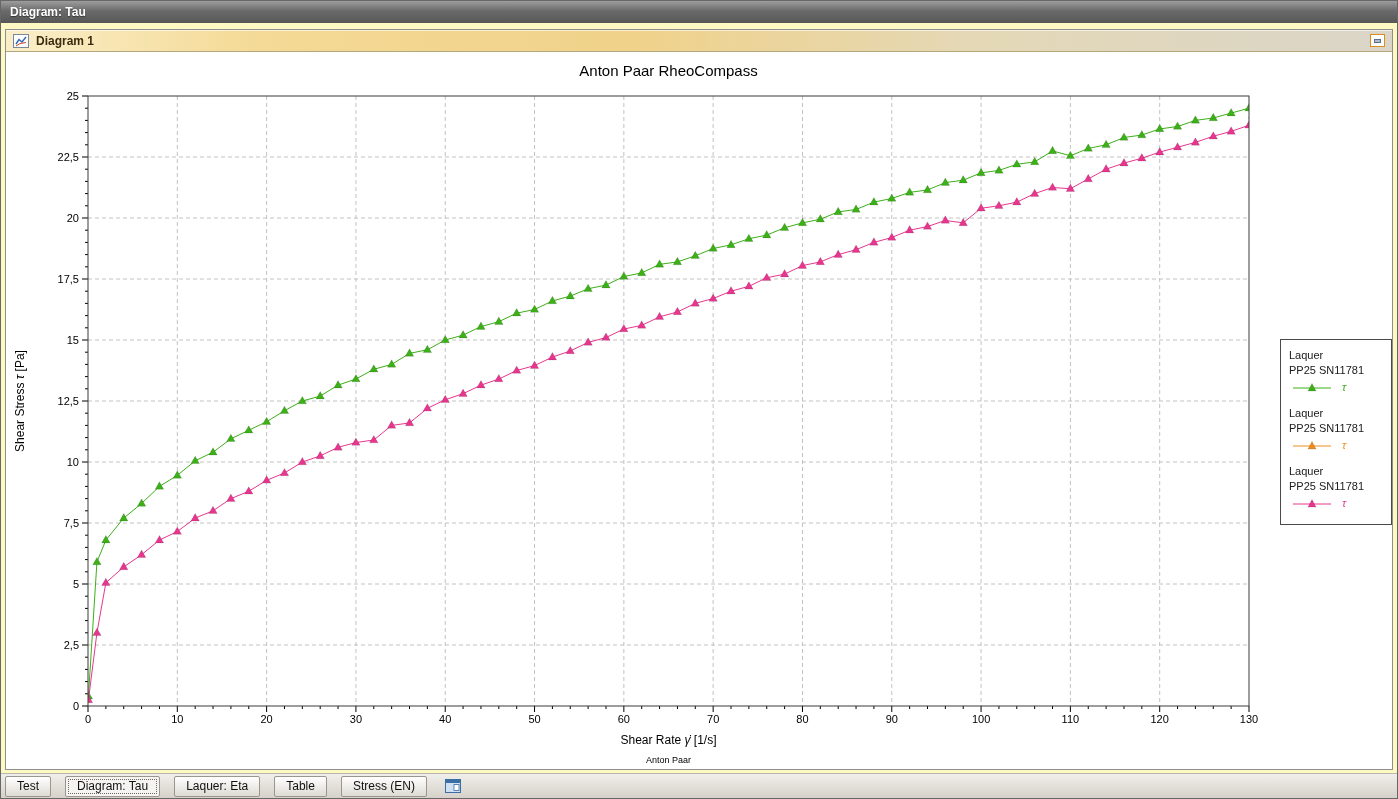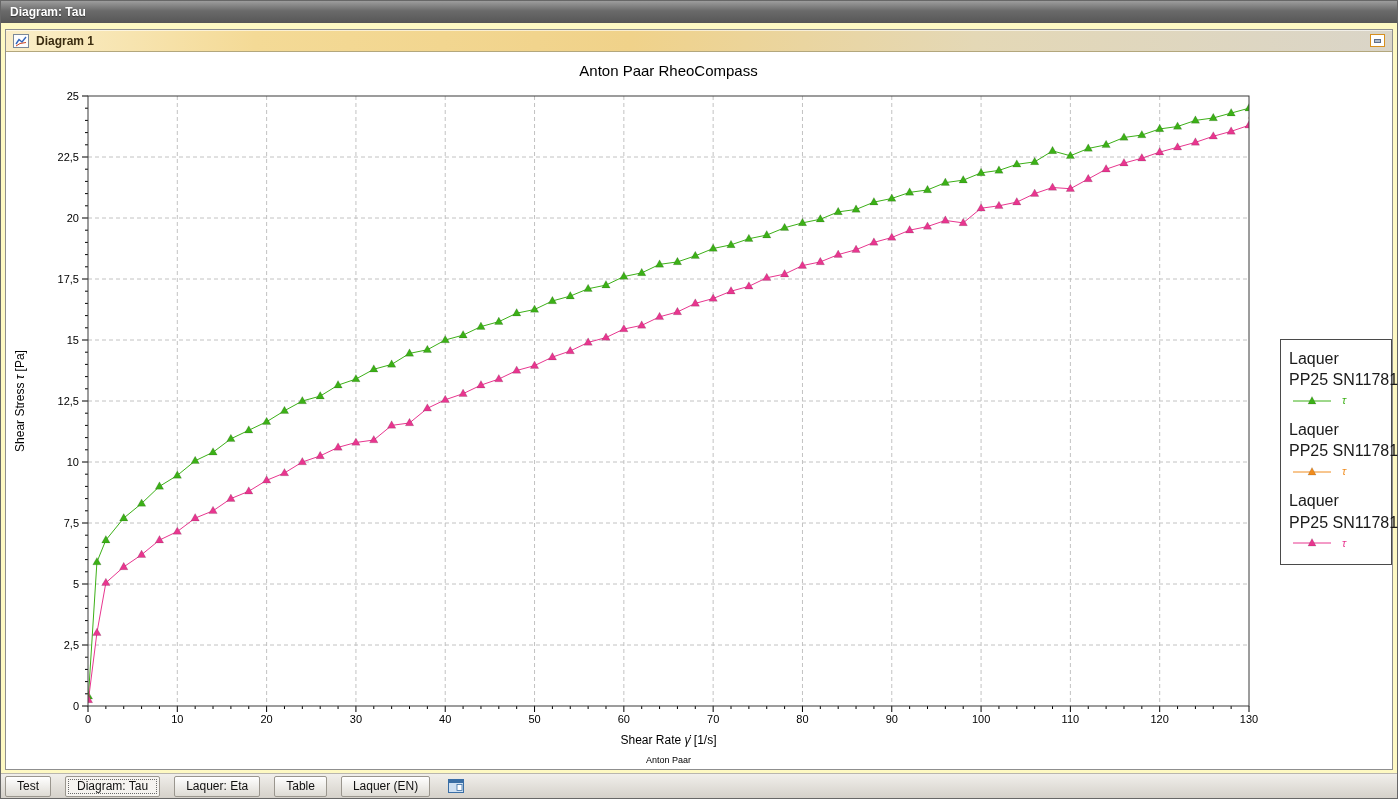--- a/index.html
+++ b/index.html
@@ -15,21 +15,21 @@
   .panel-title{font-size:12px;font-weight:bold;color:#3b2c10}
   .collapse-btn{margin-left:auto;margin-right:3px;width:15px;height:13px;background:#fff;border:1px solid #d78f1e;
      display:inline-flex;align-items:center;justify-content:center;cursor:pointer;box-sizing:border-box}
   .collapse-btn .bar{width:7px;height:4px;background:#aebacb;border:1px solid #5e6f8c;box-sizing:border-box}
   .chart-area{position:relative;height:631px;background:#fff}
   #chart-svg{display:block}
   #chart-svg text{font-family:"Liberation Sans",sans-serif;fill:#000}
   .legend{position:absolute;left:1274px;top:287px;width:112px;box-sizing:border-box;border:1px solid #4a4a4a;
      background:#fff;padding:8px 8px 2px 8px}
   .legend-entry{margin-bottom:13px}
-  .legend-name{font-size:16px;color:#1a1a1a;line-height:1.32;white-space:nowrap}
+  .legend-name{font-size:11px;color:#1a1a1a;line-height:1.32;white-space:nowrap}
   .legend-sym-row{display:flex;align-items:center;margin:4px 0 0 2px}
   .legend-tau{font-size:11px;font-style:italic;margin-left:9px}
   .tabbar{height:25px;margin-top:3px;display:flex;align-items:center;gap:14px;padding:0 0 0 4px;box-sizing:border-box;
      background:linear-gradient(#f1efeb,#d5d1ca);border-top:1px solid #b9b6ae}
   .tab{height:19px;line-height:19px;padding:0 11px;font-size:12px;color:#111;background:linear-gradient(#ffffff,#dedbd4);
      border:1px solid #9a968e;border-radius:2px;cursor:pointer;white-space:nowrap}
   .tab.active{background:#f6f4f0;outline:1px dotted #6a6a6a;outline-offset:-4px}
   .tab-icon-btn{width:20px;height:19px;display:inline-flex;align-items:center;justify-content:center;cursor:pointer;margin-left:2px}
 </style>
 </head>
@@ -417,21 +417,21 @@
           </div>
         </div>
     </div>
   </div>
 
   <div class="tabbar">
     <div class="tab">Test</div>
     <div class="tab active">Diagram: Tau</div>
     <div class="tab">Laquer: Eta</div>
     <div class="tab">Table</div>
-    <div class="tab">Laquer (EN)</div>
+    <div class="tab">Stress (EN)</div>
     <div class="tab-icon-btn">
       <svg width="16" height="14" viewBox="0 0 16 14">
         <rect x="0.5" y="0.5" width="15" height="13" fill="#cfe0f2" stroke="#3a6ea5"></rect>
         <rect x="0.5" y="0.5" width="15" height="3.5" fill="#3a6ea5"></rect>
         <rect x="9" y="5.5" width="5" height="6" fill="#ffffff" stroke="#3a6ea5" stroke-width="0.8"></rect>
       </svg>
     </div>
   </div>
 
 </div>

